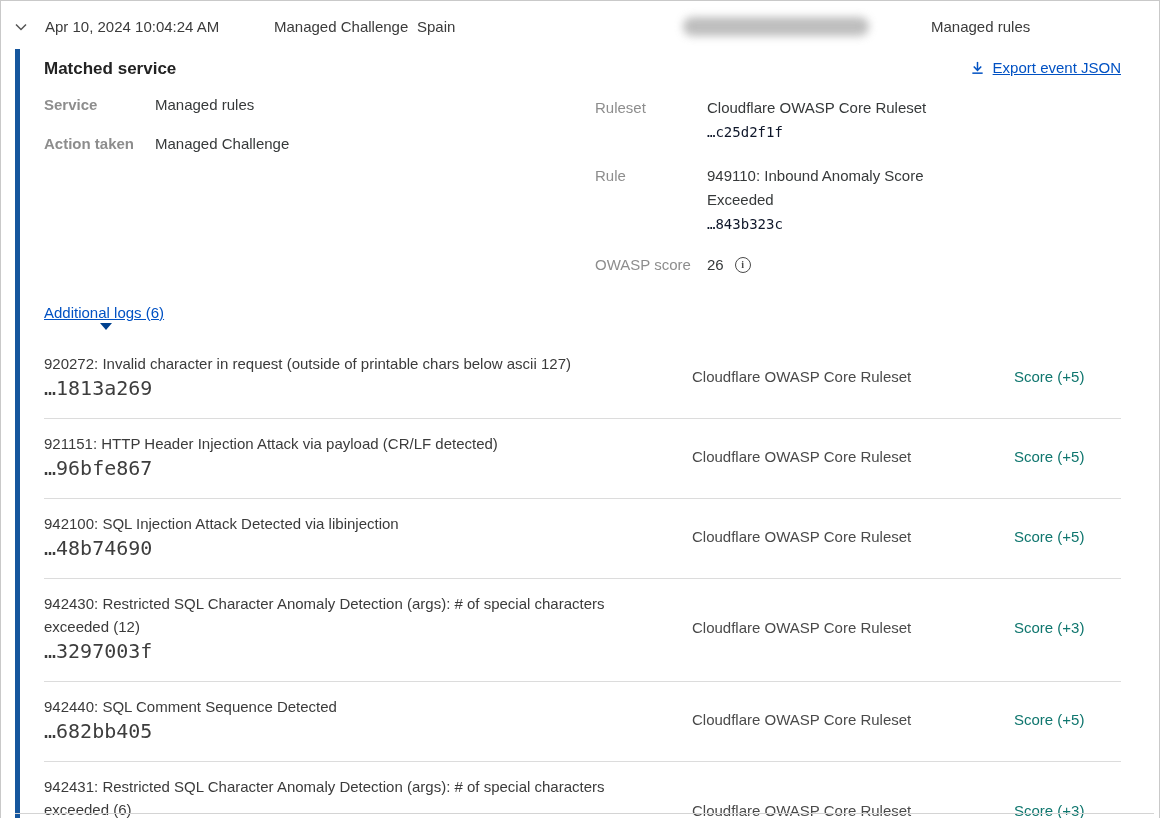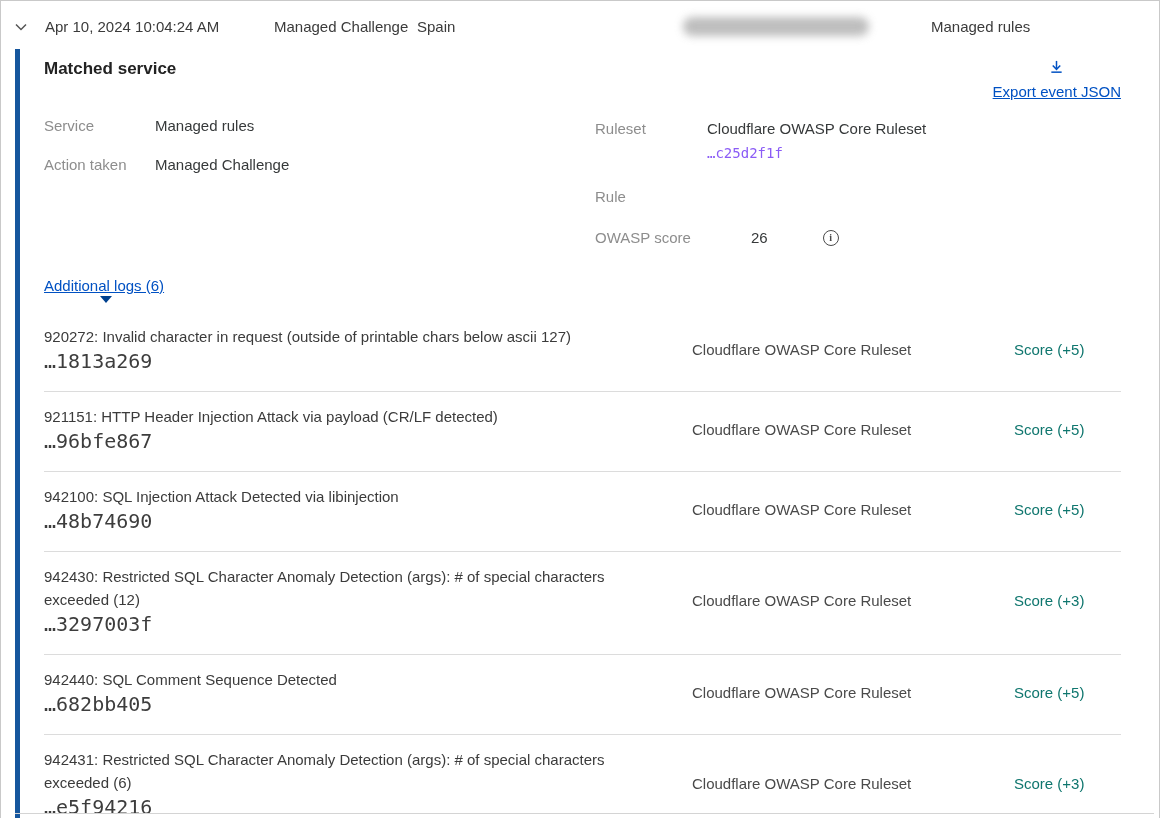--- a/index.html
+++ b/index.html
@@ -28,36 +28,36 @@
     position:absolute;left:682px;top:16px;width:186px;height:19px;
     background:#a8a8a8;border-radius:9px;filter:blur(4px);opacity:.75;
   }
   
   .panel{position:absolute;left:0;right:0;top:48px;bottom:0;margin-left:6px;}
   .accent-bar{position:absolute;left:8px;top:0;bottom:0;width:5px;background:var(--bar);}
   .panel-bottom-line{position:absolute;left:8px;right:5px;top:764px;height:1px;background:#d4d4d4;}
   .panel-content{margin:0 38px 0 37px;padding-top:10px;}
   .title-row{display:flex;justify-content:space-between;align-items:flex-start;}
   .panel-title{font-size:17px;font-weight:700;color:#222;}
-  .export-link{display:inline-flex;align-items:center;gap:8px;color:var(--link);text-decoration:none;cursor:pointer;flex-direction:column;}
+  .export-link{display:inline-flex;align-items:center;gap:8px;color:var(--link);text-decoration:none;cursor:pointer;}
   .export-link .txt{text-decoration:underline;}
   
   .details{display:flex;margin-top:17px;}
   .details-left{width:551px;flex:0 0 551px;}
   .kv{display:flex;margin-bottom:22px;}
-  .kv .k{flex:0 0 111px;color:var(--label);}
+  .kv .k{flex:0 0 111px;color:var(--label);font-weight:bold;}
   .kv .v{color:var(--text);}
   .details-right{flex:1;}
   .rkv{display:flex;margin-bottom:20px;}
   .rkv .k{flex:0 0 112px;color:var(--label);line-height:24px;}
   .rkv .vwrap{line-height:24px;}
   .rkv .vwrap .vline{color:var(--text);}
   .rule-val{max-width:240px;}
-  .hash{font-family:"DejaVu Sans Mono","Liberation Mono",monospace;font-size:14px;color:#8b5cf6;line-height:24px;}
-  .owasp-row{display:flex;align-items:center;margin-bottom:0;gap:44px;}
+  .hash{font-family:"DejaVu Sans Mono","Liberation Mono",monospace;font-size:14px;color:#0f172a;line-height:24px;}
+  .owasp-row{display:flex;align-items:center;margin-bottom:0;}
   .owasp-row .k{flex:0 0 112px;color:var(--label);}
   .owasp-val{color:var(--text);}
   .info-icon{
     display:inline-flex;align-items:center;justify-content:center;
     width:16px;height:16px;border:1px solid #4a4a4a;border-radius:50%;
     font-size:10px;font-weight:700;color:#4a4a4a;margin-left:11px;
     font-family:"Liberation Serif","DejaVu Serif",serif;font-style:normal;
   }
   
   .addlogs{margin-top:31px;display:inline-flex;align-items:center;cursor:pointer;flex-direction:column;}
@@ -125,20 +125,22 @@
           <div class="rkv">
             <span class="k">Ruleset</span>
             <div class="vwrap">
               <div class="vline">Cloudflare OWASP Core Ruleset</div>
               <div class="hash">…c25d2f1f</div>
             </div>
           </div>
           <div class="rkv">
             <span class="k">Rule</span>
             <div class="vwrap">
+              <div class="vline rule-val">949110: Inbound Anomaly Score Exceeded</div>
+              <div class="hash">…843b323c</div>
             </div>
           </div>
           <div class="owasp-row">
             <span class="k">OWASP score</span>
             <span class="owasp-val">26</span>
             <span class="info-icon">i</span>
           </div>
         </div>
       </div>
 

